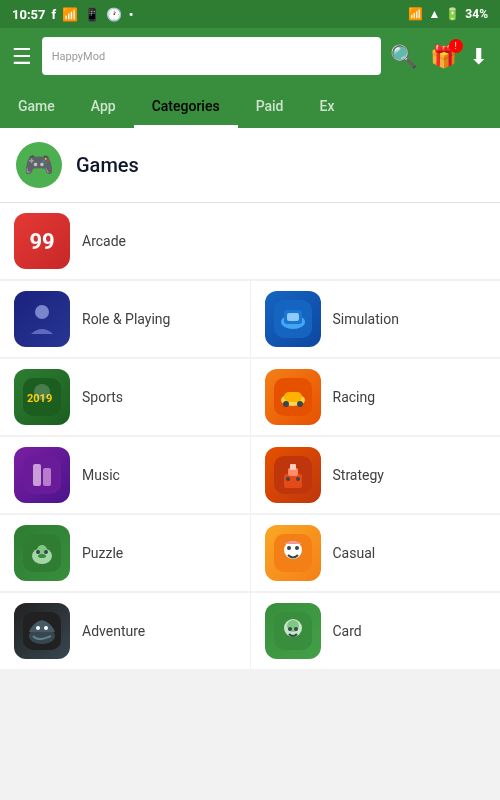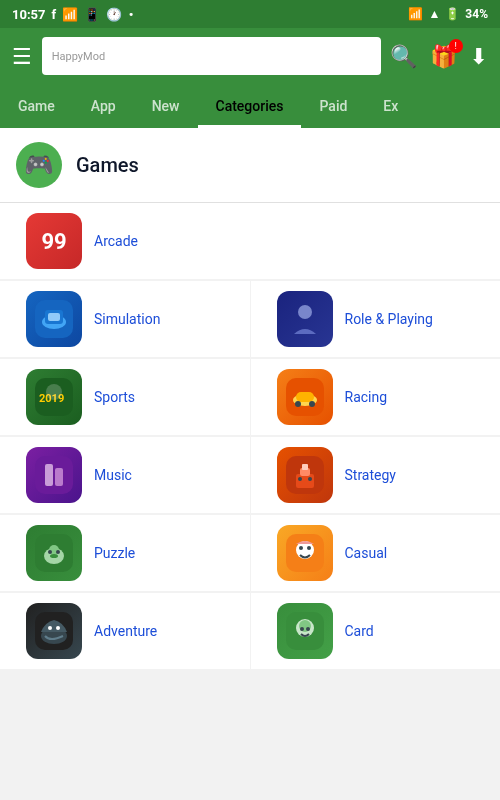--- a/index.html
+++ b/index.html
@@ -161,25 +161,24 @@
     .cat-icon {
       width: 56px;
       height: 56px;
       border-radius: 12px;
       overflow: hidden;
       flex-shrink: 0;
       display: flex;
       align-items: center;
       justify-content: center;
       font-size: 28px;
-      margin-left: 12px;
     }
     .cat-label {
       font-size: 14px;
-      color: #1d4ed8;
+      color: #404040;
       font-weight: 400;
     }
 
     
     .icon-arcade { background: linear-gradient(135deg, #e53935, #c62828); color: white; font-size: 22px; font-weight: bold; }
     .icon-action { background: linear-gradient(135deg, #37474f, #212121); }
     .icon-role { background: linear-gradient(135deg, #1a237e, #283593); }
     .icon-simulation { background: linear-gradient(135deg, #1565c0, #0d47a1); }
     .icon-sports { background: linear-gradient(135deg, #2e7d32, #1b5e20); }
     .icon-racing { background: linear-gradient(135deg, #f57f17, #e65100); }
@@ -225,23 +224,20 @@
   </div>
 </div>
 
 <div class="tab-bar">
   <div class="tab-item">
     <span>Game</span>
   </div>
   <div class="tab-item">
     <span>App</span>
   </div>
-  <div class="tab-item">
-    <span>New</span>
-  </div>
   <div class="tab-item active">
     <span>Categories</span>
   </div>
   <div class="tab-item">
     <span>Paid</span>
   </div>
   <div class="tab-item">
     <span>Ex</span>
   </div>
 </div>
@@ -256,39 +252,39 @@
 <div class="category-list">
 
   <div class="category-row">
     <div class="category-item">
       <div class="cat-icon icon-arcade">99</div>
       <span class="cat-label">Arcade</span>
     </div>
   </div>
 
   <div class="category-row">
+    <div class="category-item">
+      <div class="cat-icon icon-role">
+        <svg width="38" height="38" viewBox="0 0 38 38">
+          <circle cx="19" cy="12" r="7" fill="#7986cb"></circle>
+          <path d="M8 34 Q19 24 30 34" fill="#5c6bc0"></path>
+        </svg>
+      </div>
+      <span class="cat-label">Role &amp; Playing</span>
+    </div>
     <div class="category-item">
       <div class="cat-icon icon-simulation">
         <svg width="38" height="38" viewBox="0 0 38 38">
           <rect width="38" height="38" fill="#1565c0" rx="10"></rect>
           <ellipse cx="19" cy="22" rx="12" ry="7" fill="#42a5f5"></ellipse>
           <rect x="10" y="10" width="18" height="14" rx="3" fill="#1976d2"></rect>
           <rect x="13" y="13" width="12" height="8" rx="2" fill="#90caf9"></rect>
         </svg>
       </div>
       <span class="cat-label">Simulation</span>
-    </div>
-    <div class="category-item">
-      <div class="cat-icon icon-role">
-        <svg width="38" height="38" viewBox="0 0 38 38">
-          <circle cx="19" cy="12" r="7" fill="#7986cb"></circle>
-          <path d="M8 34 Q19 24 30 34" fill="#5c6bc0"></path>
-        </svg>
-      </div>
-      <span class="cat-label">Role &amp; Playing</span>
     </div>
   </div>
 
   <div class="category-row">
     <div class="category-item">
       <div class="cat-icon icon-sports">
         <svg width="38" height="38" viewBox="0 0 38 38">
           <rect width="38" height="38" fill="#1b5e20" rx="10"></rect>
           <text x="4" y="24" font-size="11" fill="#ffcc00" font-weight="bold">2019</text>
           <circle cx="19" cy="14" r="8" fill="white" opacity="0.2"></circle>

